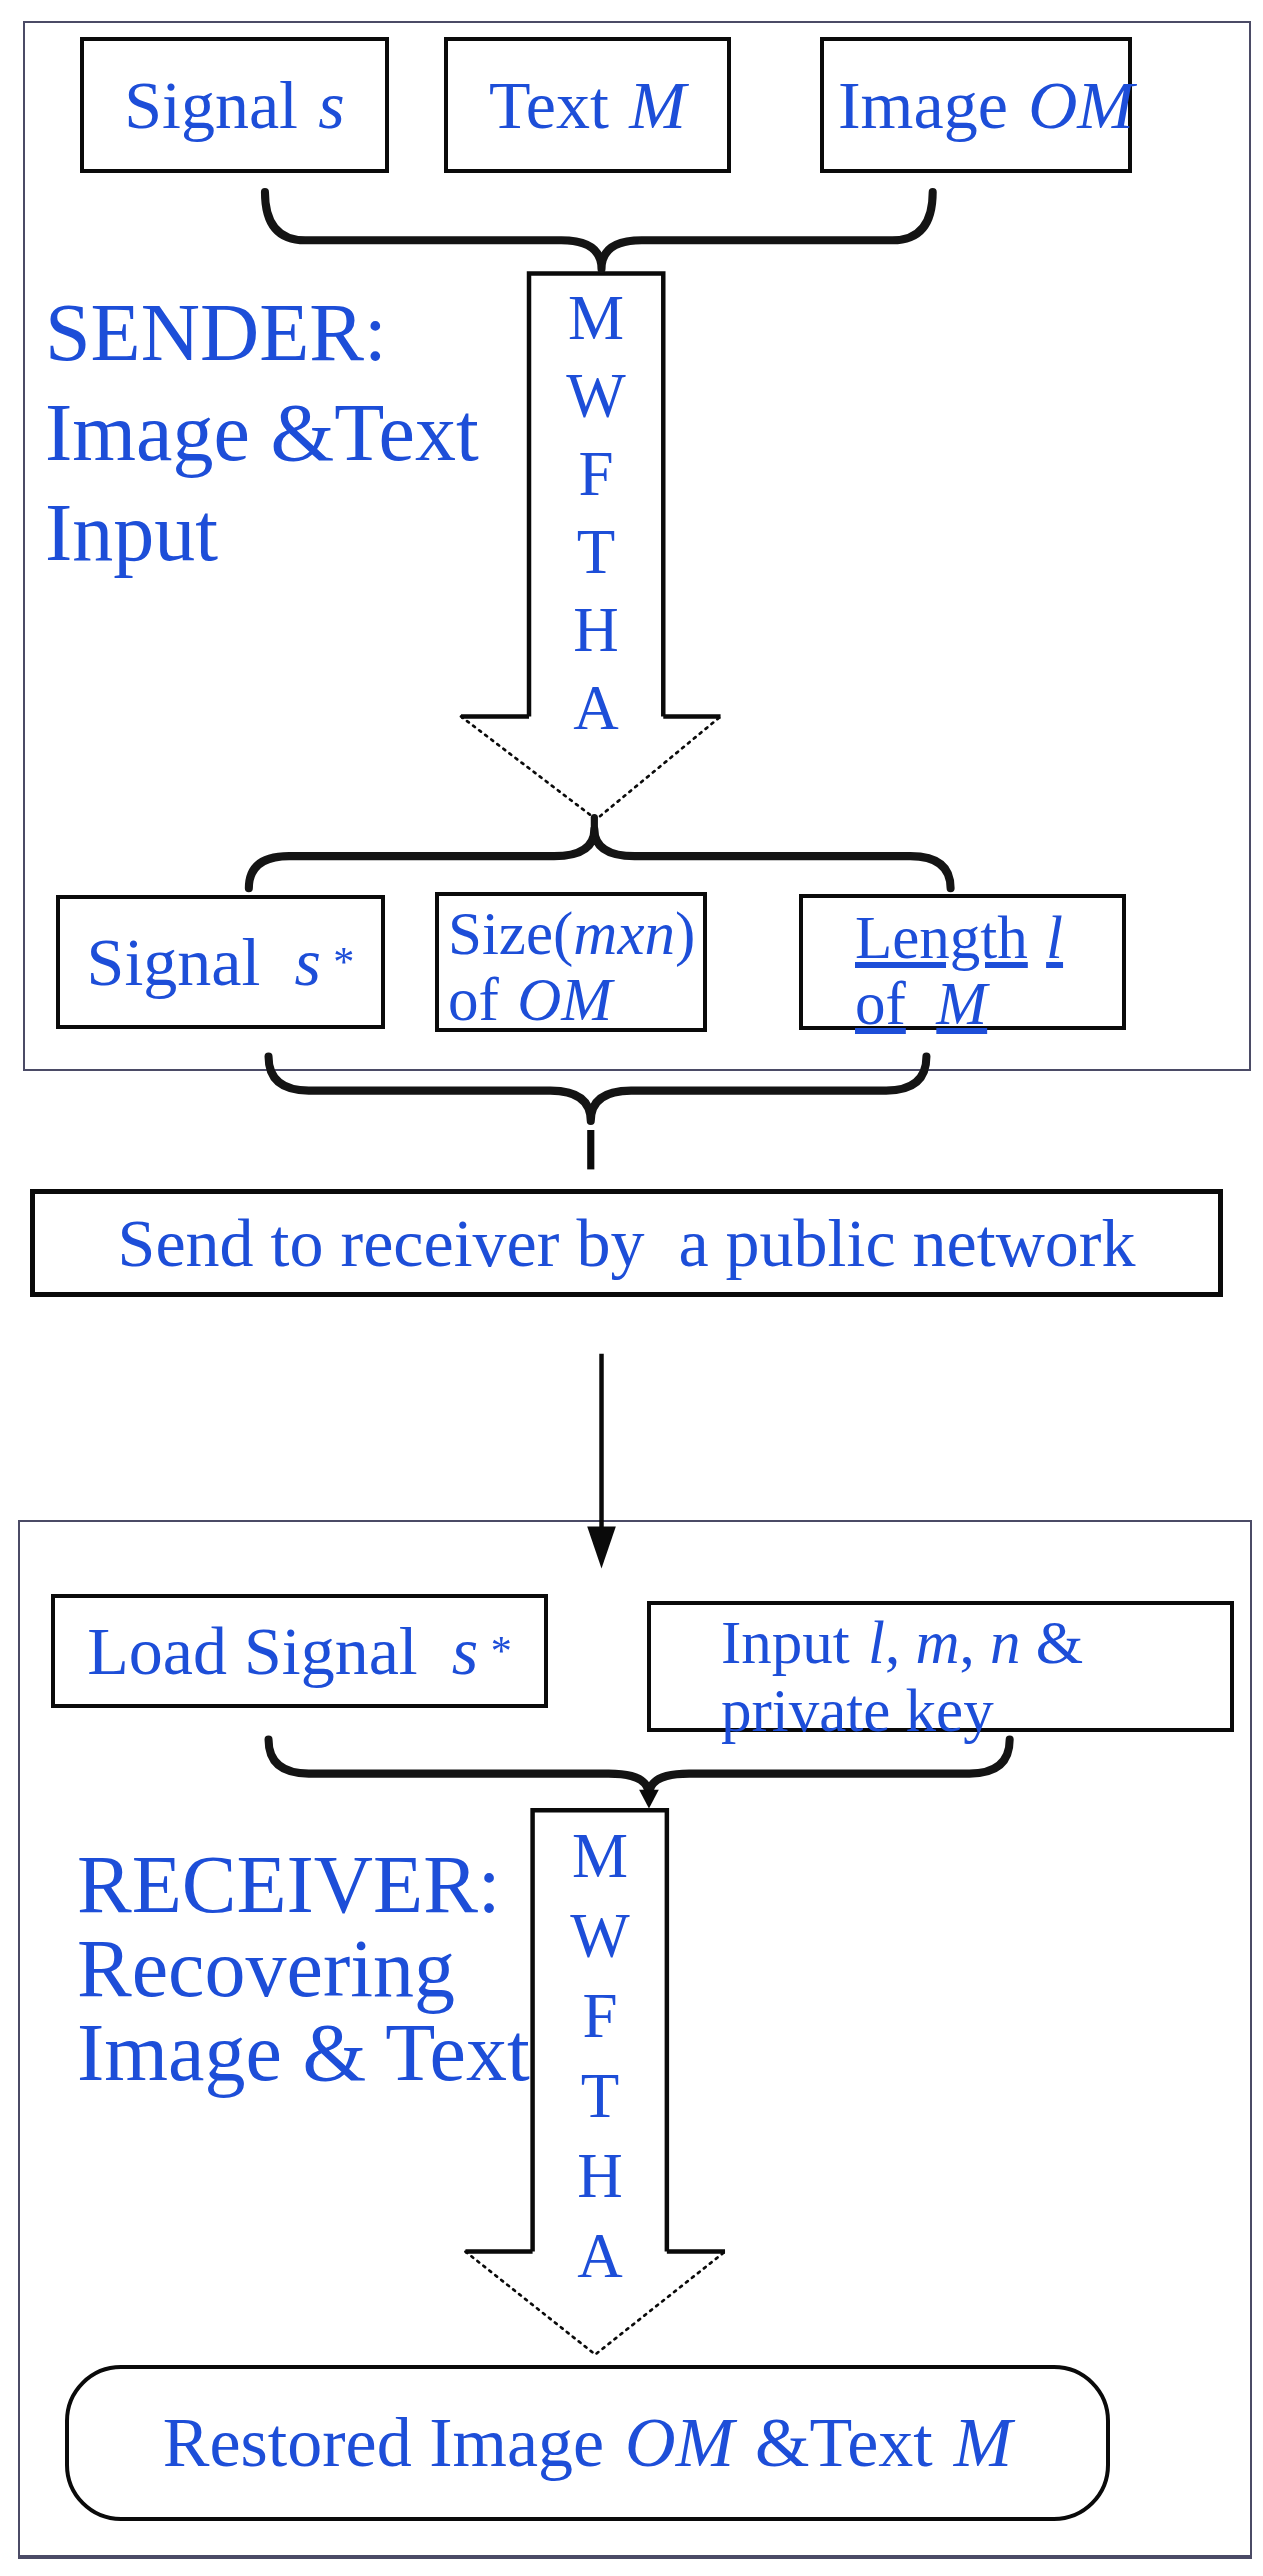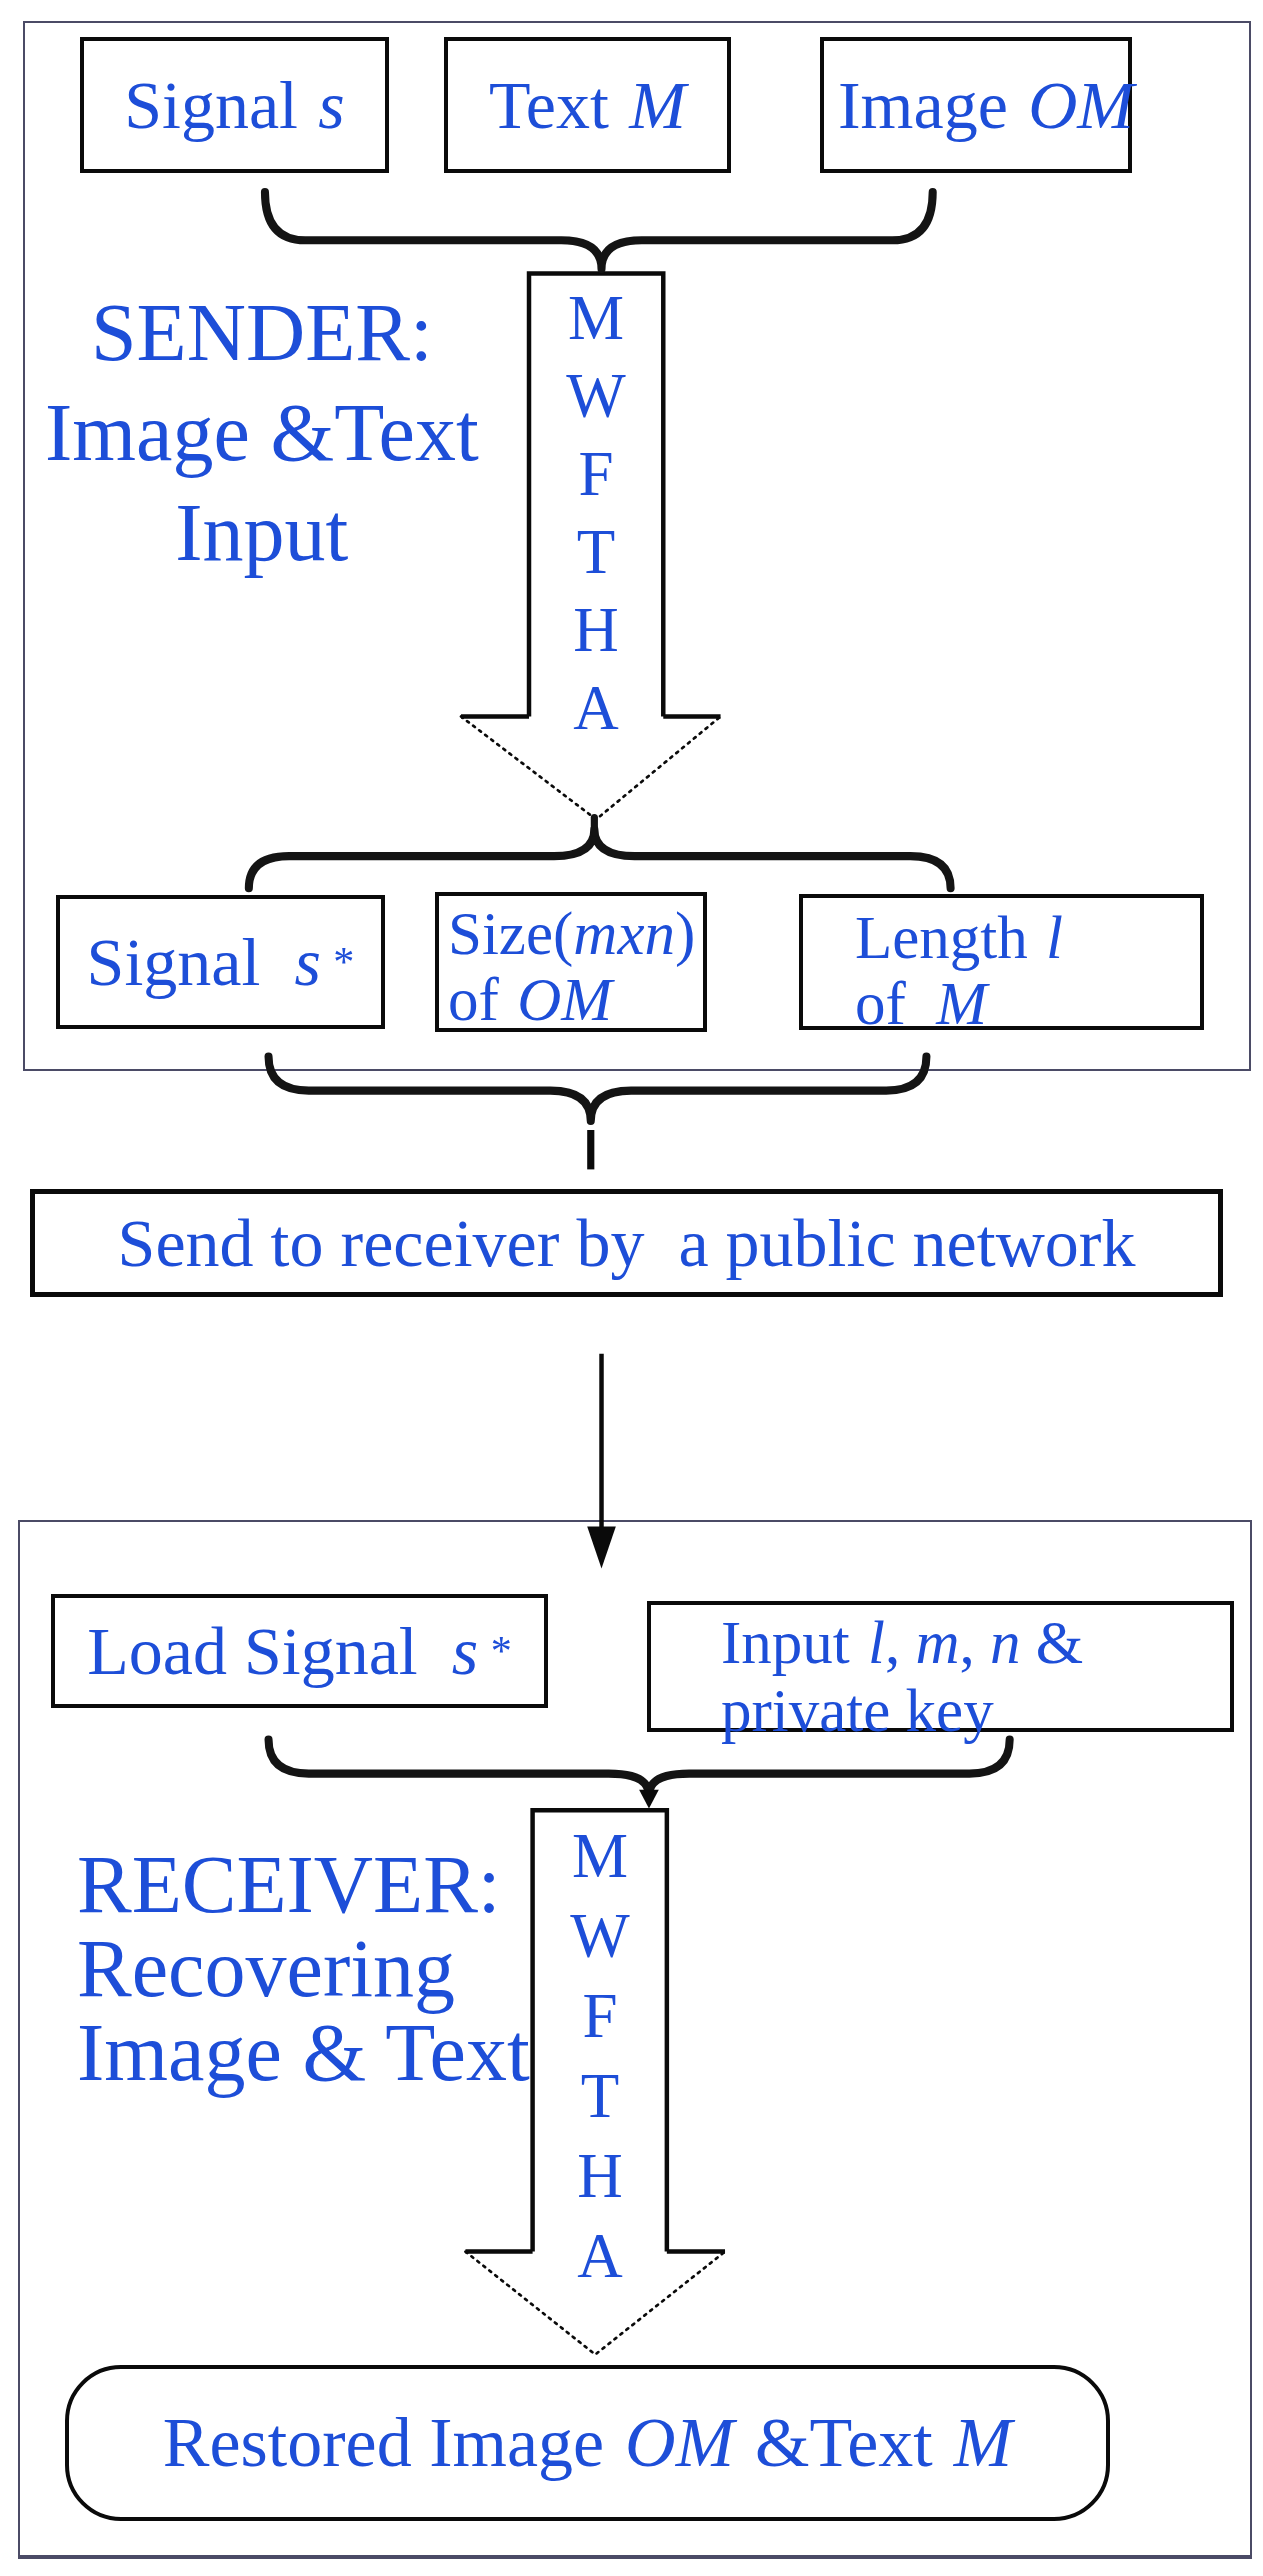--- a/index.html
+++ b/index.html
@@ -85,21 +85,21 @@
   </div>
   <div class="nbox" style="left:444px;top:37px;width:287px;height:136px;">
     <span>Text</span>
       <i class="v gap">M</i>
   </div>
   <div class="nbox" style="left:820px;top:37px;width:312px;height:136px;padding-left:20px;">
     <span>Image</span>
       <i class="v gap">OM</i>
   </div>
 
-  <div class="hdr sender" style="left:45px;top:283px;text-align:center;">
+  <div class="hdr sender" style="left:45px;top:283px;">
     <div>SENDER:</div>
     <div>Image &amp;Text</div>
     <div>Input</div>
   </div>
 
   <div class="letters sender" style="left:529px;top:279px;">
     <span class="lt">M</span>
     <span class="lt">W</span>
     <span class="lt">F</span>
     <span class="lt">T</span>
@@ -109,21 +109,21 @@
 
   <div class="nbox" style="left:56px;top:895px;width:329px;height:134px;">
     <span>Signal</span>
       <i class="v biggap">s</i>
       <sup class="star">*</sup>
   </div>
   <div class="nbox twoline" style="left:435px;top:892px;width:272px;height:140px;padding:5.4px 0 0 9px;">
     <div><span>Size(</span><i class="v">mxn</i><span>)</span></div>
     <div><span>of</span><i class="v gap">OM</i></div>
   </div>
-  <div class="nbox twoline" style="left:799px;top:894px;width:405px;height:136px;padding:7.2px 0 0 52px;">
+  <div class="nbox twoline" style="left:799px;top:894px;width:327px;height:136px;padding:7.2px 0 0 52px;text-decoration:underline;">
     <div><span>Length</span><i class="v gap">l</i></div>
     <div><span>of</span><i class="v biggap">M</i></div>
   </div>
 
   <div class="nbox thick" style="left:30px;top:1189px;width:1193px;height:108px;">
     <span class="netlabel">Send to receiver by  a public network</span>
   </div>
 
   <div class="nbox" style="left:51px;top:1594px;width:497px;height:114px;">
     <span>Load Signal</span>

